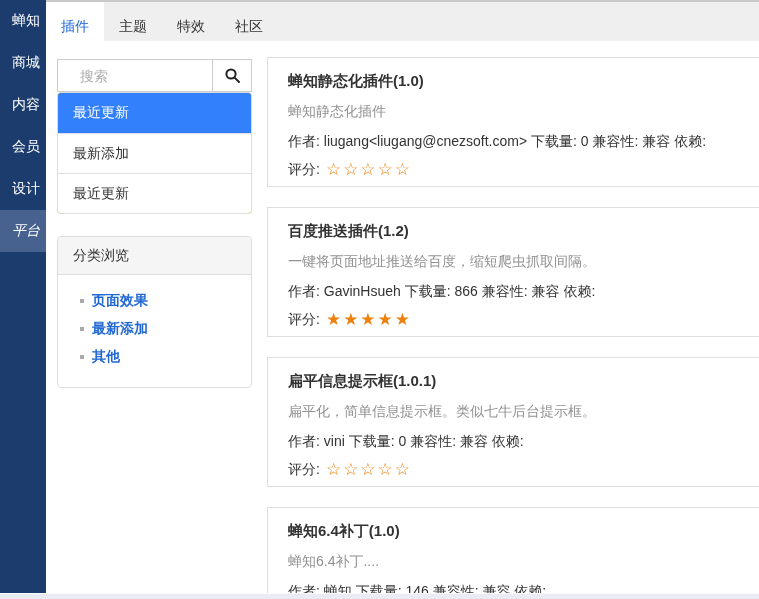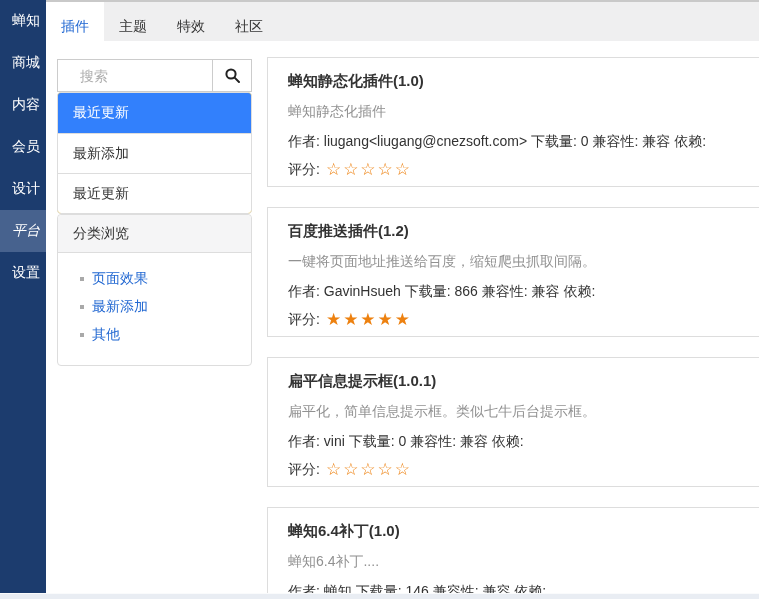--- a/index.html
+++ b/index.html
@@ -48,26 +48,26 @@
     width:40px;box-sizing:border-box;border:1px solid #ccc;background:#fff;
     display:flex;align-items:center;justify-content:center;cursor:pointer;padding:0;
   }
   .sort-list{border:1px solid #ddd;border-radius:4px;overflow:hidden;background:#eab308;}
   .sort-item{
     height:40px;display:flex;align-items:center;padding-left:15px;font-size:14px;color:#333;
     cursor:pointer;background:#fff;box-sizing:border-box;
   }
   .sort-item + .sort-item{border-top:1px solid #ddd;font-family:Liberation Serif, serif;}
   .sort-item.active{background:var(--blue);color:#fff;}
-  .cat-panel{border:1px solid #ddd;border-radius:4px;background:#fff;}
+  .cat-panel{margin-top:22px;border:1px solid #ddd;border-radius:4px;background:#fff;}
   .cat-head{
     height:38px;display:flex;align-items:center;padding-left:15px;background:#f5f5f6;
     border-bottom:1px solid #ddd;font-size:14px;color:#333;border-radius:4px 4px 0 0;box-sizing:border-box;
   }
-  .cat-body{padding:12px 0 16px;}
+  .cat-body{padding:12px 0 16px;font-weight:bold;}
   .cat-item{display:flex;align-items:center;height:28px;padding-left:22px;font-size:14px;color:var(--link);cursor:pointer;}
   .cat-bullet{width:4px;height:4px;background:#a9a9a9;margin-right:8px;flex:0 0 auto;}
   
   .plugin-list{position:absolute;left:221px;top:16px;width:545px;}
   .card{
     box-sizing:border-box;height:130px;border:1px solid #ddd;margin-bottom:20px;
     padding:12px 20px;overflow:hidden;background:#fff;
   }
   .card-title{font-size:15px;font-weight:bold;color:#333;line-height:22px;margin:0;}
   .card-desc{font-size:14px;color:#919191;line-height:20px;margin:9px 0 0;}
@@ -95,23 +95,20 @@
     <span>内容</span>
   </div>
         <div class="side-item">
     <span>会员</span>
   </div>
         <div class="side-item">
     <span>设计</span>
   </div>
         <div class="side-item active">
     <span>平台</span>
-  </div>
-        <div class="side-item">
-    <span>设置</span>
   </div>
       </nav>
   </aside>
 
   <header class="topbar">
     <nav id="topnav-tabs" style="display:flex;align-items:stretch;">
         <div class="tab active">
     <span>插件</span>
   </div>
         <div class="tab">

